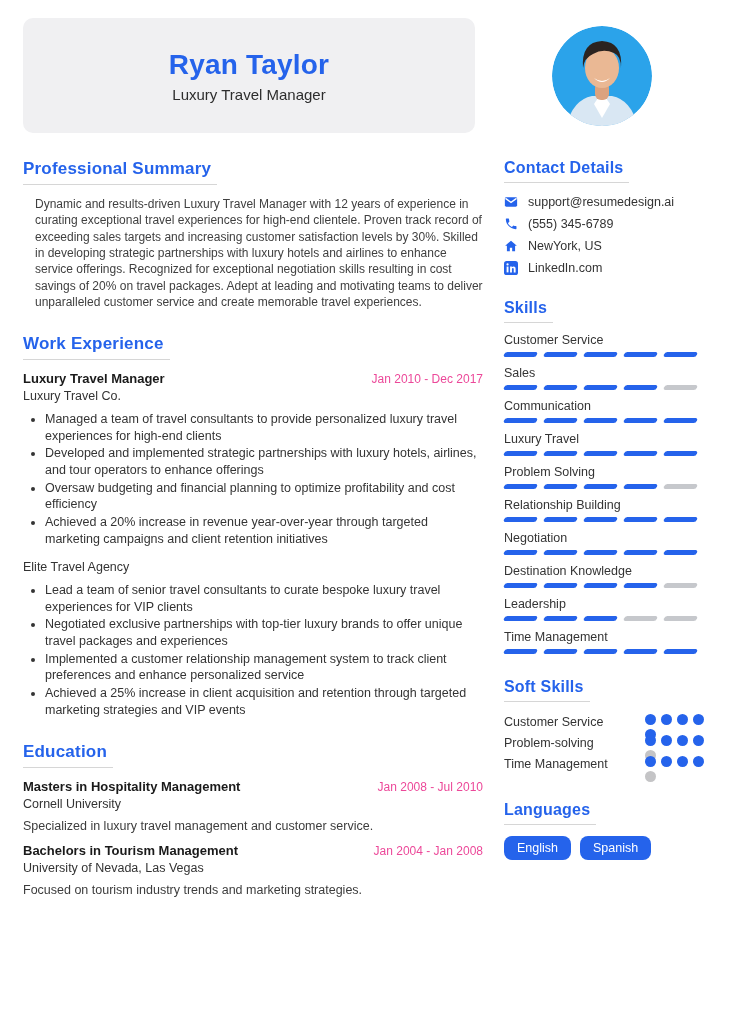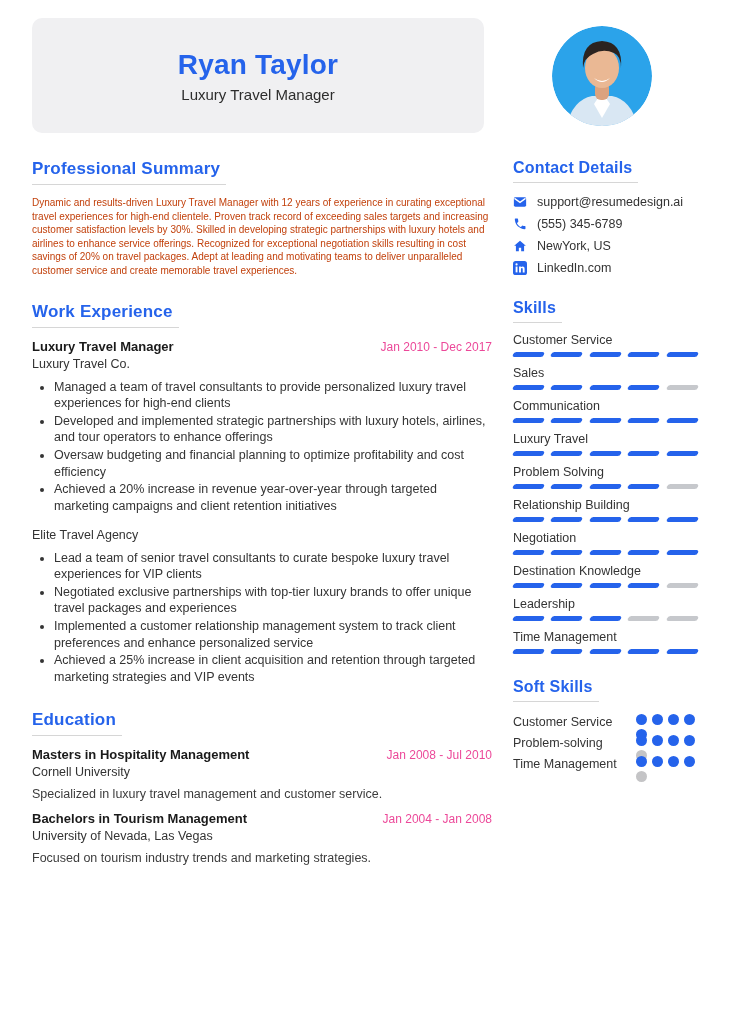--- a/index.html
+++ b/index.html
@@ -8,21 +8,21 @@
     --text:#3a3a3a;
     --dark:#1a1a1a;
   }
   *{box-sizing:border-box;margin:0;padding:0;}
   html,body{background:#ffffff;}
   body{
     width:730px;height:1024px;margin:0 auto;
     font-family:"Liberation Sans","DejaVu Sans",sans-serif;
     color:var(--text);overflow:hidden;
   }
-  .page{padding:18px 32px;}
+  .page{padding:18px 23px;}
   
   .header{display:flex;gap:21px;}
   .name-box{
     flex:0 0 452px;height:115px;background:#f0f0f2;border-radius:10px;
     display:flex;flex-direction:column;align-items:center;justify-content:center;
   }
   .name-box h1{font-size:28px;font-weight:700;color:var(--accent);letter-spacing:.2px;}
   .name-box .subtitle{font-size:15px;color:#2d2d2d;margin-top:5px;}
   .photo-wrap{flex:1;display:flex;align-items:flex-start;justify-content:center;padding-top:8px;}
   .avatar{width:100px;height:100px;border-radius:50%;overflow:hidden;flex:none;}
@@ -32,21 +32,21 @@
   .main{flex:0 0 460px;}
   .sidebar{flex:1;min-width:0;}
   
   .sec-h{
     display:inline-block;font-size:17px;font-weight:700;color:var(--accent);
     border-bottom:1.5px solid #d6d6d6;padding:0 6px 5px 0;letter-spacing:.2px;
   }
   .sidebar .sec-h{font-size:16px;}
   section{margin-bottom:24px;}
   
-  .summary{font-size:10px;line-height:1.36;margin-top:11px;color:#c2410c;}
+  .summary{font-size:12px;line-height:1.36;margin-top:11px;color:#404040;margin-left:12px;}
   
   .job{margin-top:11px;}
   .job + .job{margin-top:13px;}
   .row{display:flex;justify-content:space-between;align-items:baseline;}
   .item-title{font-size:13px;font-weight:700;color:var(--dark);}
   .date{font-size:12px;color:#ec4899;white-space:nowrap;}
   .company{font-size:12.5px;color:#333;margin-top:3px;}
   ul.bullets{margin:8px 0 0;padding-left:22px;}
   ul.bullets li{font-size:12.5px;line-height:1.33;color:#343434;margin-bottom:1px;}
   .edu{margin-top:11px;}
@@ -371,16 +371,25 @@
                 <span class="dot filled"></span>
                 <span class="dot filled"></span>
                 <span class="dot filled"></span>
                 <span class="dot filled"></span>
                 <span class="dot empty"></span>
               </span>
             </div>
           </div>
       </section>
 
+      <section>
+        <h2 class="sec-h">Languages</h2>
+        <div class="badges">
+
+            <span class="badge">English</span>
+
+            <span class="badge">Spanish</span>
+          </div>
+      </section>
 
     </aside>
   </div>
 </div>
 
 </body></html>

